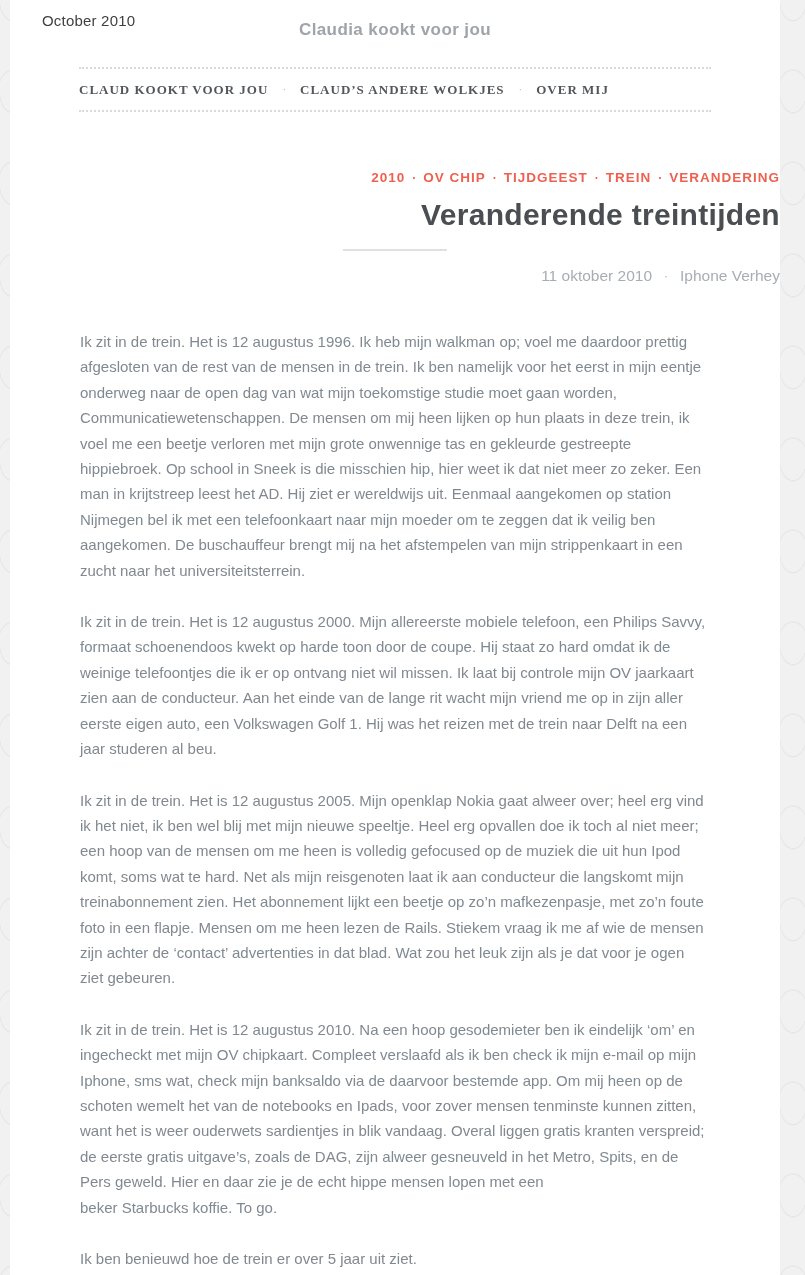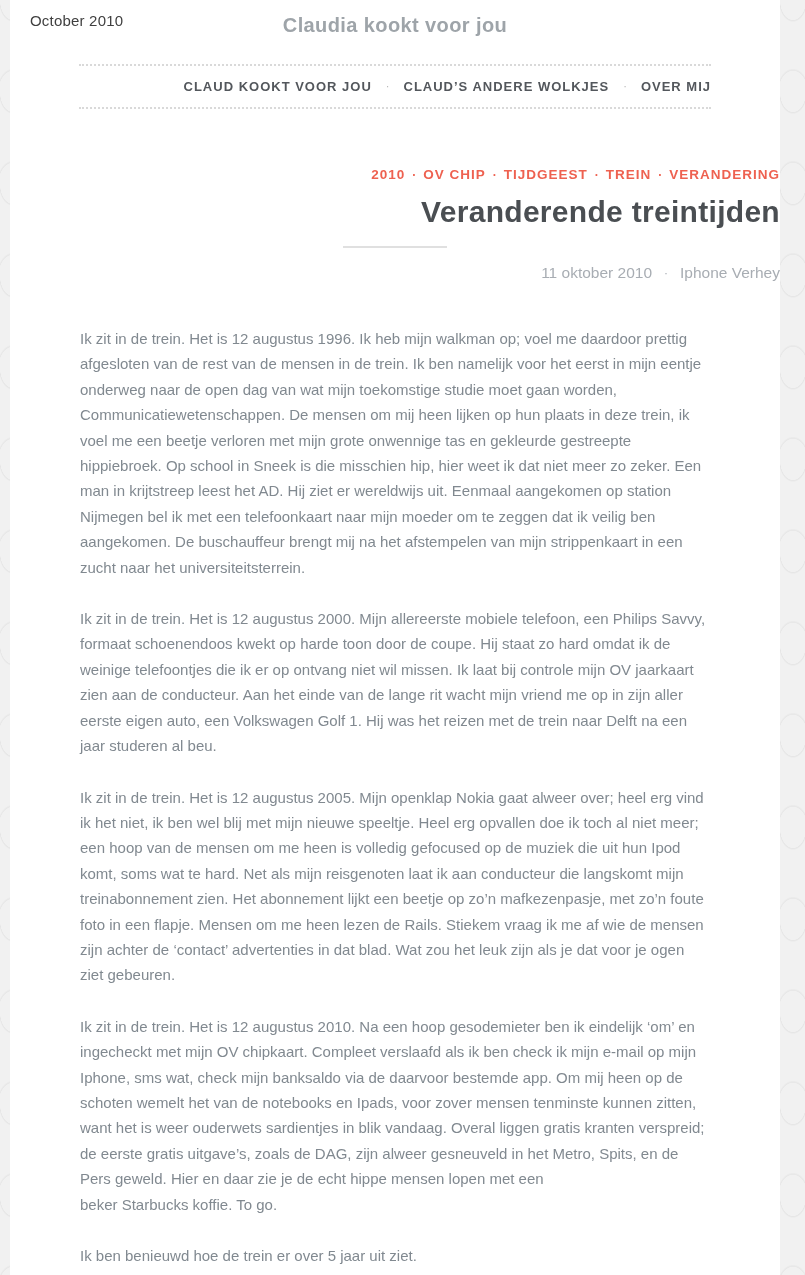--- a/index.html
+++ b/index.html
@@ -11,31 +11,31 @@
       radial-gradient(ellipse 22px 34px at 50% 0%, transparent 58%, rgba(0,0,0,0.05) 60%, transparent 65%),
       radial-gradient(ellipse 26px 38px at 50% 100%, transparent 55%, rgba(0,0,0,0.045) 57%, transparent 62%);
     background-size:26px 92px;
   }
   
   .sheet{
     position:absolute;top:0;bottom:0;left:10px;width:770px;
     background:#ffffff;
   }
   .overlay-date{
-    position:absolute;top:12px;left:30px;
+    position:absolute;top:12px;left:42px;
     font-size:15px;color:#3f3f3f;letter-spacing:.2px;z-index:5;
   }
   .site-title{
-    text-align:center;padding-top:4px;margin:10px;
-    font-size:20px;font-weight:bold;color:#9ea4a9;letter-spacing:.4px;
+    text-align:center;padding-top:20px;margin:0;
+    font-size:17px;font-weight:bold;color:#9ea4a9;letter-spacing:.4px;
   }
   .nav-wrap{
     width:632px;margin:27px auto 0 auto;
     border-top:2px dotted #d9d9d9;border-bottom:2px dotted #d9d9d9;
-    padding:11px 0;text-align:right;
+    padding:11px 0;text-align:left;font-family:Liberation Serif, serif;
   }
   .nav-item{
     display:inline-block;font-size:13px;font-weight:bold;color:#53575c;
     letter-spacing:1px;text-transform:uppercase;text-decoration:none;
     line-height:19px;cursor:pointer;
   }
   .nav-sep{
     display:inline-block;margin:0 14px;color:#b7b7b7;font-size:11px;
     vertical-align:1px;
   }

